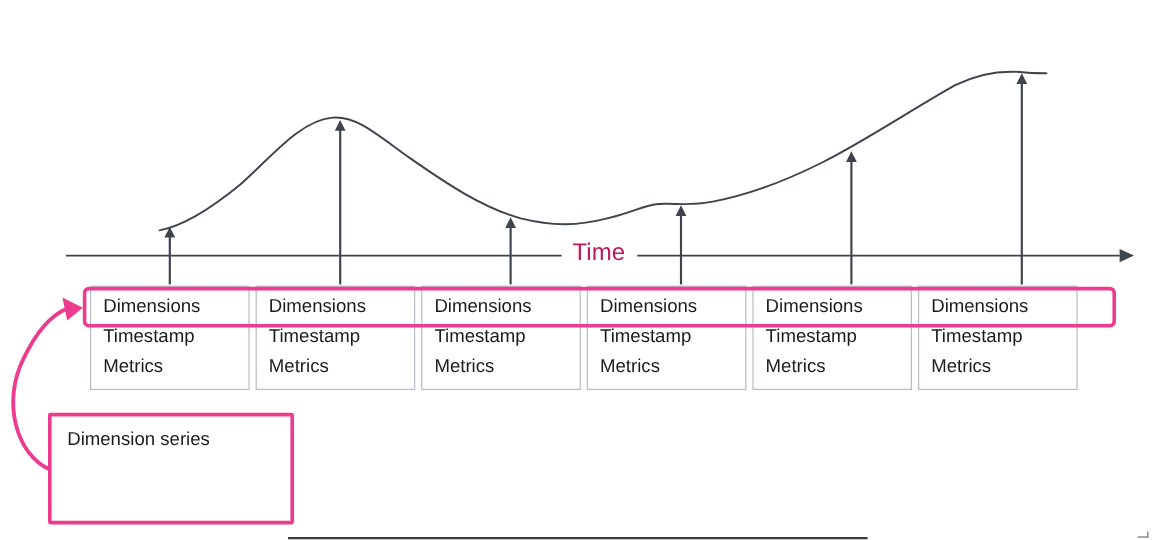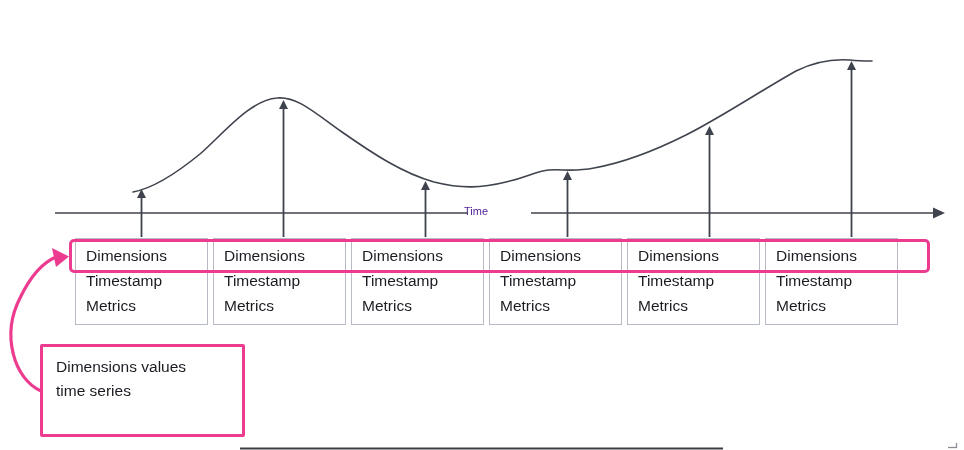--- a/index.html
+++ b/index.html
@@ -25,23 +25,23 @@
   .axis line{stroke:var(--line);stroke-width:1.6;}
   .axis polygon{fill:var(--line);}
   .arrows line{stroke:var(--line);stroke-width:1.8;}
   .arrows polygon{fill:var(--line);}
   .pink-arrow path{fill:none;stroke:var(--pink);stroke-width:3.2;stroke-linecap:round;}
   .pink-arrow polygon{fill:var(--pink);}
   .bottom-line{stroke:#383C45;stroke-width:1.8;}
   .corner-mark line{stroke:#8A8D94;stroke-width:1.3;}
 
   .time-label{
-    position:absolute;left:445px;top:201px;width:62px;
-    text-align:center;font-size:11px;line-height:20px;
-    background:#fff;z-index:2;color:#4c1d95;
+    position:absolute;left:468px;top:201px;width:62px;
+    text-align:center;font-size:20px;line-height:20px;
+    background:#fff;z-index:2;color:#be185d;
   }
   .boxes{
     position:absolute;left:75px;top:238px;
     display:flex;gap:5px;z-index:1;
   }
   .rec{
     box-sizing:border-box;width:133px;height:87px;
     background:#fff;border:1.5px solid var(--box-border);
     padding:4px 0 0 10px;
   }
@@ -143,17 +143,16 @@
     <div class="rec">
       <div class="rec-line">Dimensions</div>
       <div class="rec-line">Timestamp</div>
       <div class="rec-line">Metrics</div>
     </div>
   </div>
 
   <div class="highlight"></div>
 
   <div class="callout">
-    <div>Dimensions values</div>
-    <div>time series</div>
+    <div>Dimension series</div>
   </div>
 
 </div>
 
 </body></html>

